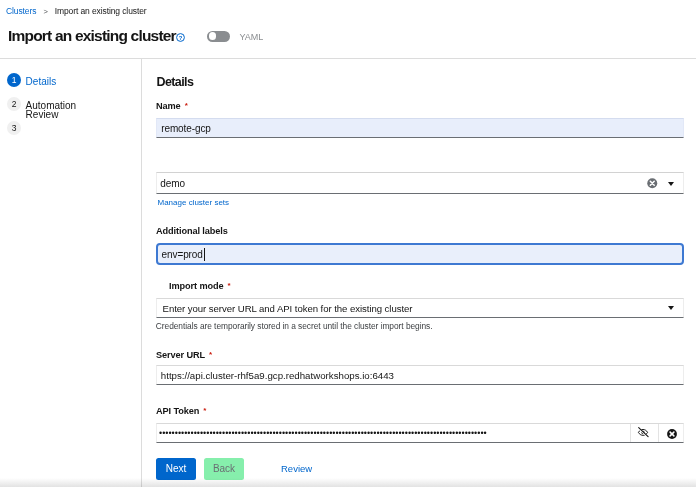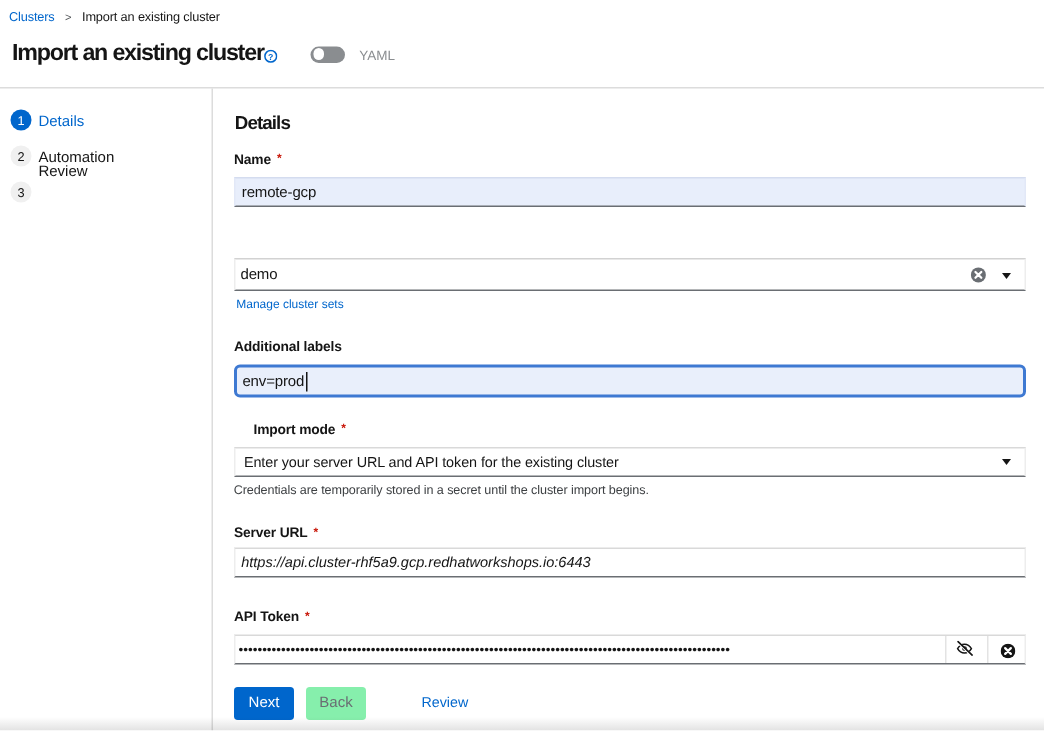--- a/index.html
+++ b/index.html
@@ -60,21 +60,21 @@
 <div class="abs" style="left:203.5px; top:247.5px; width:1px; height:13px; background:#151515;"></div>
 
 <div class="lbl" style="top:280.5px;margin-left:13px;">Import mode<span class="ast">*</span></div>
 <div class="inp" style="top:298px; height:20px;"></div>
 <div class="itx" style="left:162.6px; top:303px; line-height:11px; font-size:9.6px; letter-spacing:-0.06px;">Enter your server URL and API token for the existing cluster</div>
 <div class="abs" style="left:667.6px; top:306.4px; width:0; height:0; border-left:3.6px solid transparent; border-right:3.6px solid transparent; border-top:4.4px solid #151515;"></div>
 <div class="abs" style="left:155.8px; top:321.8px; font-size:8.4px; color:#3c3f42; line-height:9px; letter-spacing:-0.05px;">Credentials are temporarily stored in a secret until the cluster import begins.</div>
 
 <div class="lbl" style="top:349.8px;">Server URL<span class="ast">*</span></div>
 <div class="inp" style="top:365px; height:20px;"></div>
-<div class="itx" style="left:160.8px; top:370px; line-height:11px; font-size:9.7px; letter-spacing:0;font-style:italic;">https://api.cluster-rhf5a9.gcp.redhatworkshops.io:6443</div>
+<div class="itx" style="left:160.8px; top:370px; line-height:11px; font-size:9.7px; letter-spacing:0;">https://api.cluster-rhf5a9.gcp.redhatworkshops.io:6443</div>
 
 <div class="lbl" style="top:406px;">API Token<span class="ast">*</span></div>
 <div class="inp" style="top:423px; height:20px;"></div>
 <div class="abs" style="left:629.8px; top:424px; width:1px; height:18px; background:#e3e3e3;"></div>
 <div class="abs" style="left:658.1px; top:424px; width:1px; height:18px; background:#e3e3e3;"></div>
 <div class="abs" style="left:159px; top:429px; font-size:9px; color:#151515; line-height:9px; white-space:nowrap;">••••••••••••••••••••••••••••••••••••••••••••••••••••••••••••••••••••••••••••••••••••••••••••••••••••••••</div>
 
 <svg class="abs" style="left:637px; top:427px;" width="12" height="11" viewBox="0 0 12 11">
   <path d="M1.4 5.4 C2.5 3.5 4.1 2.5 6 2.5 C7.9 2.5 9.5 3.5 10.6 5.4 C9.5 7.3 7.9 8.3 6 8.3 C4.1 8.3 2.5 7.3 1.4 5.4 Z" fill="none" stroke="#151515" stroke-width="1"></path>
   <circle cx="6" cy="5.4" r="1.6" fill="#151515"></circle>

